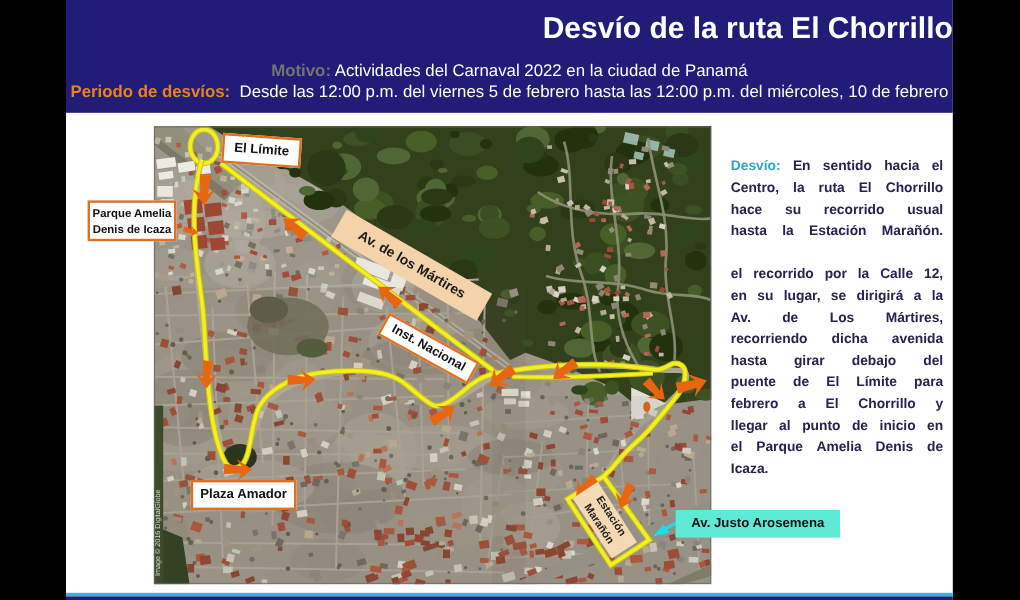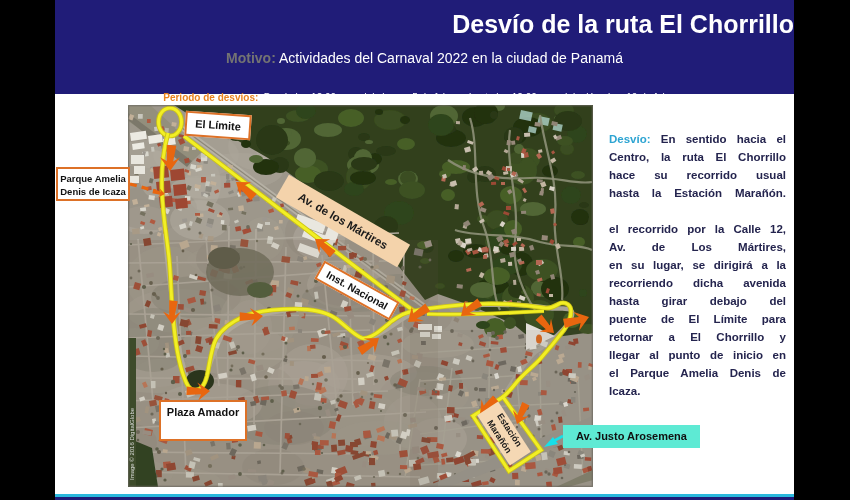--- a/index.html
+++ b/index.html
@@ -20,21 +20,21 @@
   <div style="position:absolute;left:0;top:9.5px;width:739px;text-align:right;color:#fff;
               font-size:25px;font-weight:bold;">Desvío de la ruta El Chorrillo</div>
 
   <div style="position:absolute;left:0;top:49.5px;width:739px;text-align:center;color:#fff;
               font-size:14px;white-space:nowrap;">
     <span style="color:#737373;font-weight:bold;">Motivo:</span>
     <span> Actividades del Carnaval 2022 en la ciudad de Panamá</span>
   </div>
 
   <div style="position:absolute;left:0;top:67.5px;width:739px;text-align:center;color:#fff;
-              font-size:10px;white-space:nowrap;margin-top:24px;">
+              font-size:14px;white-space:nowrap;">
     <span style="color:#e8831e;font-weight:bold;">Periodo de desvíos:</span>
     <span>&nbsp;Desde las 12:00 p.m. del viernes 5 de febrero hasta las 12:00 p.m. del miércoles, 10 de febrero</span>
   </div>
 
   <svg style="position:absolute;left:73px;top:105px;" width="465" height="382" viewBox="128 105 465 382">
     <defs>
         <clipPath id="mapc">
           <rect x="128" y="105" width="465" height="382"></rect>
         </clipPath>
         <filter id="soft" x="-2%" y="-2%" width="104%" height="104%">
@@ -1229,57 +1229,57 @@
     <path d="M 130,184 L 156,191" stroke="#e8660f" stroke-width="3.2" stroke-dasharray="7 5" fill="none"></path>
     <polygon points="165.0,194.0 159.4,188.2 160.8,191.7 153.7,189.0 152.4,193.3 160.1,194.7 157.8,197.5" fill="#e8660f"></polygon>
     <path d="M 563,436 L 550,443" stroke="#18dfe8" stroke-width="2.6" fill="none"></path>
     <polygon points="544,447 553,437 558,444" fill="#18dfe8"></polygon>
     <rect x="128.7" y="105.7" width="463.6" height="380.6" fill="none" stroke="#6b6860" stroke-width="1.2" opacity="0.7"></rect>
   </svg>
 
   <div class="lbl" style="left:130px;top:113px;width:66px;height:25px;font-size:11px;line-height:21px;
        transform:rotate(4deg);">El Límite</div>
 
-  <div class="lbl" style="left:1px;top:167px;width:74px;height:34px;font-size:9.5px;line-height:13px;
+  <div class="lbl" style="left:18px;top:167px;width:74px;height:34px;font-size:9.5px;line-height:13px;
        padding-top:3px;">Parque Amelia<br>Denis de Icaza</div>
 
   <div style="position:absolute;left:218px;top:208px;width:140px;height:26px;background:#f4d3ab;
        transform:rotate(30deg);color:#1a1a1a;font-weight:bold;font-size:11.5px;line-height:26px;
        text-align:center;">Av. de los Mártires</div>
 
   <div class="lbl" style="left:259px;top:280px;width:86px;height:21px;font-size:10.5px;line-height:17px;
        transform:rotate(29deg);">Inst. Nacional</div>
 
 
-  <div class="lbl" style="left:104px;top:400px;width:88px;height:41px;font-size:11px;line-height:21px;">
+  <div class="lbl" style="left:104px;top:400px;width:88px;height:25px;font-size:11px;line-height:21px;">
        Plaza Amador</div>
 
   <div style="position:absolute;left:419px;top:420.5px;width:60px;height:25px;background:#f5d8b4;
        transform:rotate(57deg);color:#1a1a1a;font-weight:bold;font-size:9px;line-height:11.5px;
        text-align:center;padding-top:1px;box-sizing:border-box;">Estación<br>Marañón</div>
 
   <div style="position:absolute;left:508px;top:425px;width:137px;height:23px;background:#5eead4;
        color:#111;font-weight:bold;font-size:11px;line-height:23px;text-align:center;">Av. Justo Arosemena</div>
 
   <div style="position:absolute;left:554px;top:129.5px;width:177px;color:#24244e;
               font-size:11.5px;font-weight:bold;line-height:18px;">
 
     <div class="j"><span style="color:#2da4d2;">Desvío:</span> En sentido hacia el</div>
     <div class="j">Centro, la ruta El Chorrillo</div>
     <div class="j">hace su recorrido usual</div>
     <div class="j">hasta la Estación Marañón.</div>
     <div style="height:18.5px;"></div>
 
     <div class="j">el recorrido por la Calle 12,</div>
+    <div class="j">en su lugar, se dirigirá a la</div>
     <div class="j">Av. de Los Mártires,</div>
-    <div class="j">en su lugar, se dirigirá a la</div>
     <div class="j">recorriendo dicha avenida</div>
     <div class="j">hasta girar debajo del</div>
     <div class="j">puente de El Límite para</div>
-    <div class="j">retornar a El Chorrillo y</div>
+    <div class="j">febrero a El Chorrillo y</div>
     <div class="j">llegar al punto de inicio en</div>
     <div class="j">el Parque Amelia Denis de</div>
     <div>Icaza.</div>
   </div>
 
   <div style="position:absolute;left:0;top:494px;width:739px;height:3px;background:#2ab9dd;"></div>
   <div style="position:absolute;left:0;top:497px;width:739px;height:3px;background:#201c78;"></div>
 </div>
 
 </body></html>

